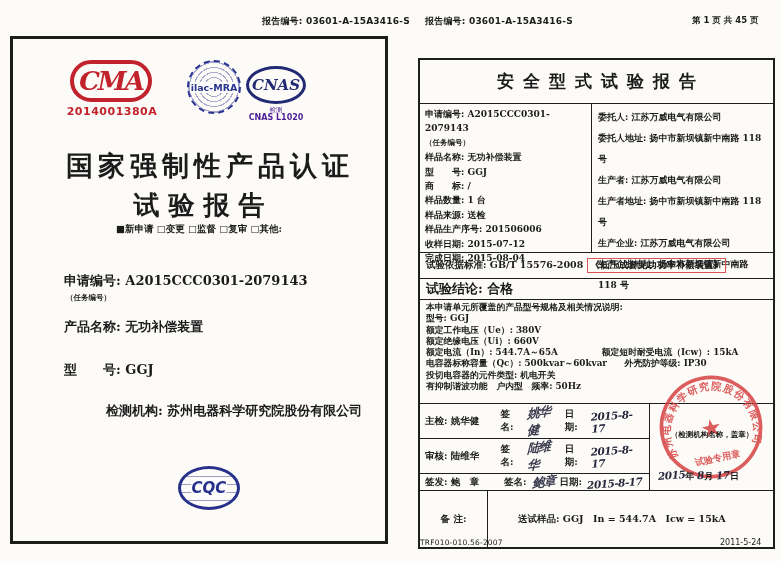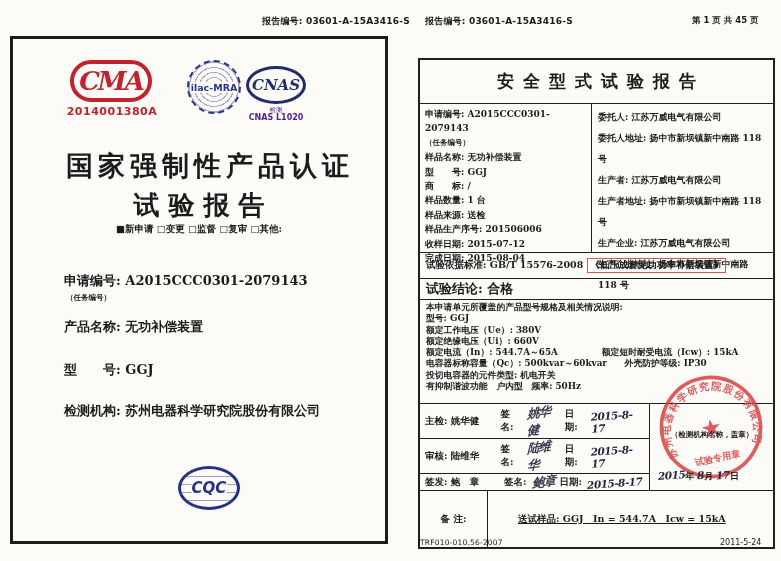--- a/index.html
+++ b/index.html
@@ -60,21 +60,21 @@
   .sign-role { width:74px; }
   .hand { font-family:"DejaVu Serif","Liberation Serif",serif; font-style:italic; color:#26263c; display:inline-block; }
   .hand-sig { font-size:12.5px; font-weight:bold; letter-spacing:-1px; transform:rotate(-7deg) skewX(-8deg); opacity:.9; }
   .hand-date { font-size:10.5px; transform:rotate(-4deg); letter-spacing:-.5px; }
   .stamp-cell { width:124px; border-left:1.5px solid #1e1e1e; position:relative; }
   .stamp-svg { position:absolute; left:6px; top:-32px; width:110px; height:110px; transform:rotate(-12deg); opacity:.88; }
   .stamp-caption { position:absolute; left:0; top:26px; width:124px; text-align:center; font-size:7.5px; font-weight:600; }
   .stamp-date { position:absolute; left:8px; bottom:7px; font-size:9px; font-weight:600; }
   .r-remark { flex:1; display:flex;justify-content:center; }
   .remark-label { width:68px; border-right:1.5px solid #1e1e1e; display:flex; align-items:center; justify-content:center; font-size:9.5px; font-weight:600; }
-  .remark-value { flex:1; display:flex; align-items:center; padding-left:30px; font-size:9.5px; font-weight:600; white-space:pre-wrap;text-decoration:underline; }
+  .remark-value { flex:1; display:flex; align-items:center; padding-left:30px; font-size:9.5px; font-weight:600; white-space:pre-wrap; }
 
   .footer-left { position:absolute; left:420px; top:538px; font-size:7.5px; letter-spacing:.2px; }
   .footer-right { position:absolute; left:720px; top:538px; font-size:8px; }
 </style>
 </head>
 <body>
 
 <div class="canvas">
 
   <div class="rpt-no lp-rptno">报告编号: 03601-A-15A3416-S</div>
@@ -98,21 +98,21 @@
   </div>
 
   <div class="lp-title1 serif">国家强制性产品认证</div>
   <div class="lp-title2 serif">试验报告</div>
   <div class="lp-check serif">■新申请 □变更 □监督 □复审 □其他:</div>
 
   <div class="lp-field serif" style="top:272px;"><span>申请编号: </span><span>A2015CCC0301-2079143</span></div>
   <div class="lp-note serif" style="top:293px;">（任务编号）</div>
   <div class="lp-field serif" style="top:318px;"><span>产品名称: </span><span>无功补偿装置</span></div>
   <div class="lp-field serif" style="top:361px;"><span>型　　号: </span><span>GGJ</span></div>
-  <div class="lp-field serif" style="top:402px;"><span>检测机构: </span><span>苏州电器科学研究院股份有限公司</span></div>
+  <div class="lp-field serif" style="top:402px;margin-left:42px;"><span>检测机构: </span><span>苏州电器科学研究院股份有限公司</span></div>
 
   <div class="cqc-ellipse">
     <span class="cqc-text">CQC</span>
   </div>
 
   <div class="rpt-no rp-rptno">报告编号: 03601-A-15A3416-S</div>
   <div class="rp-pageno">第 1 页 共 45 页</div>
 
   <div class="r-table serif">
 

